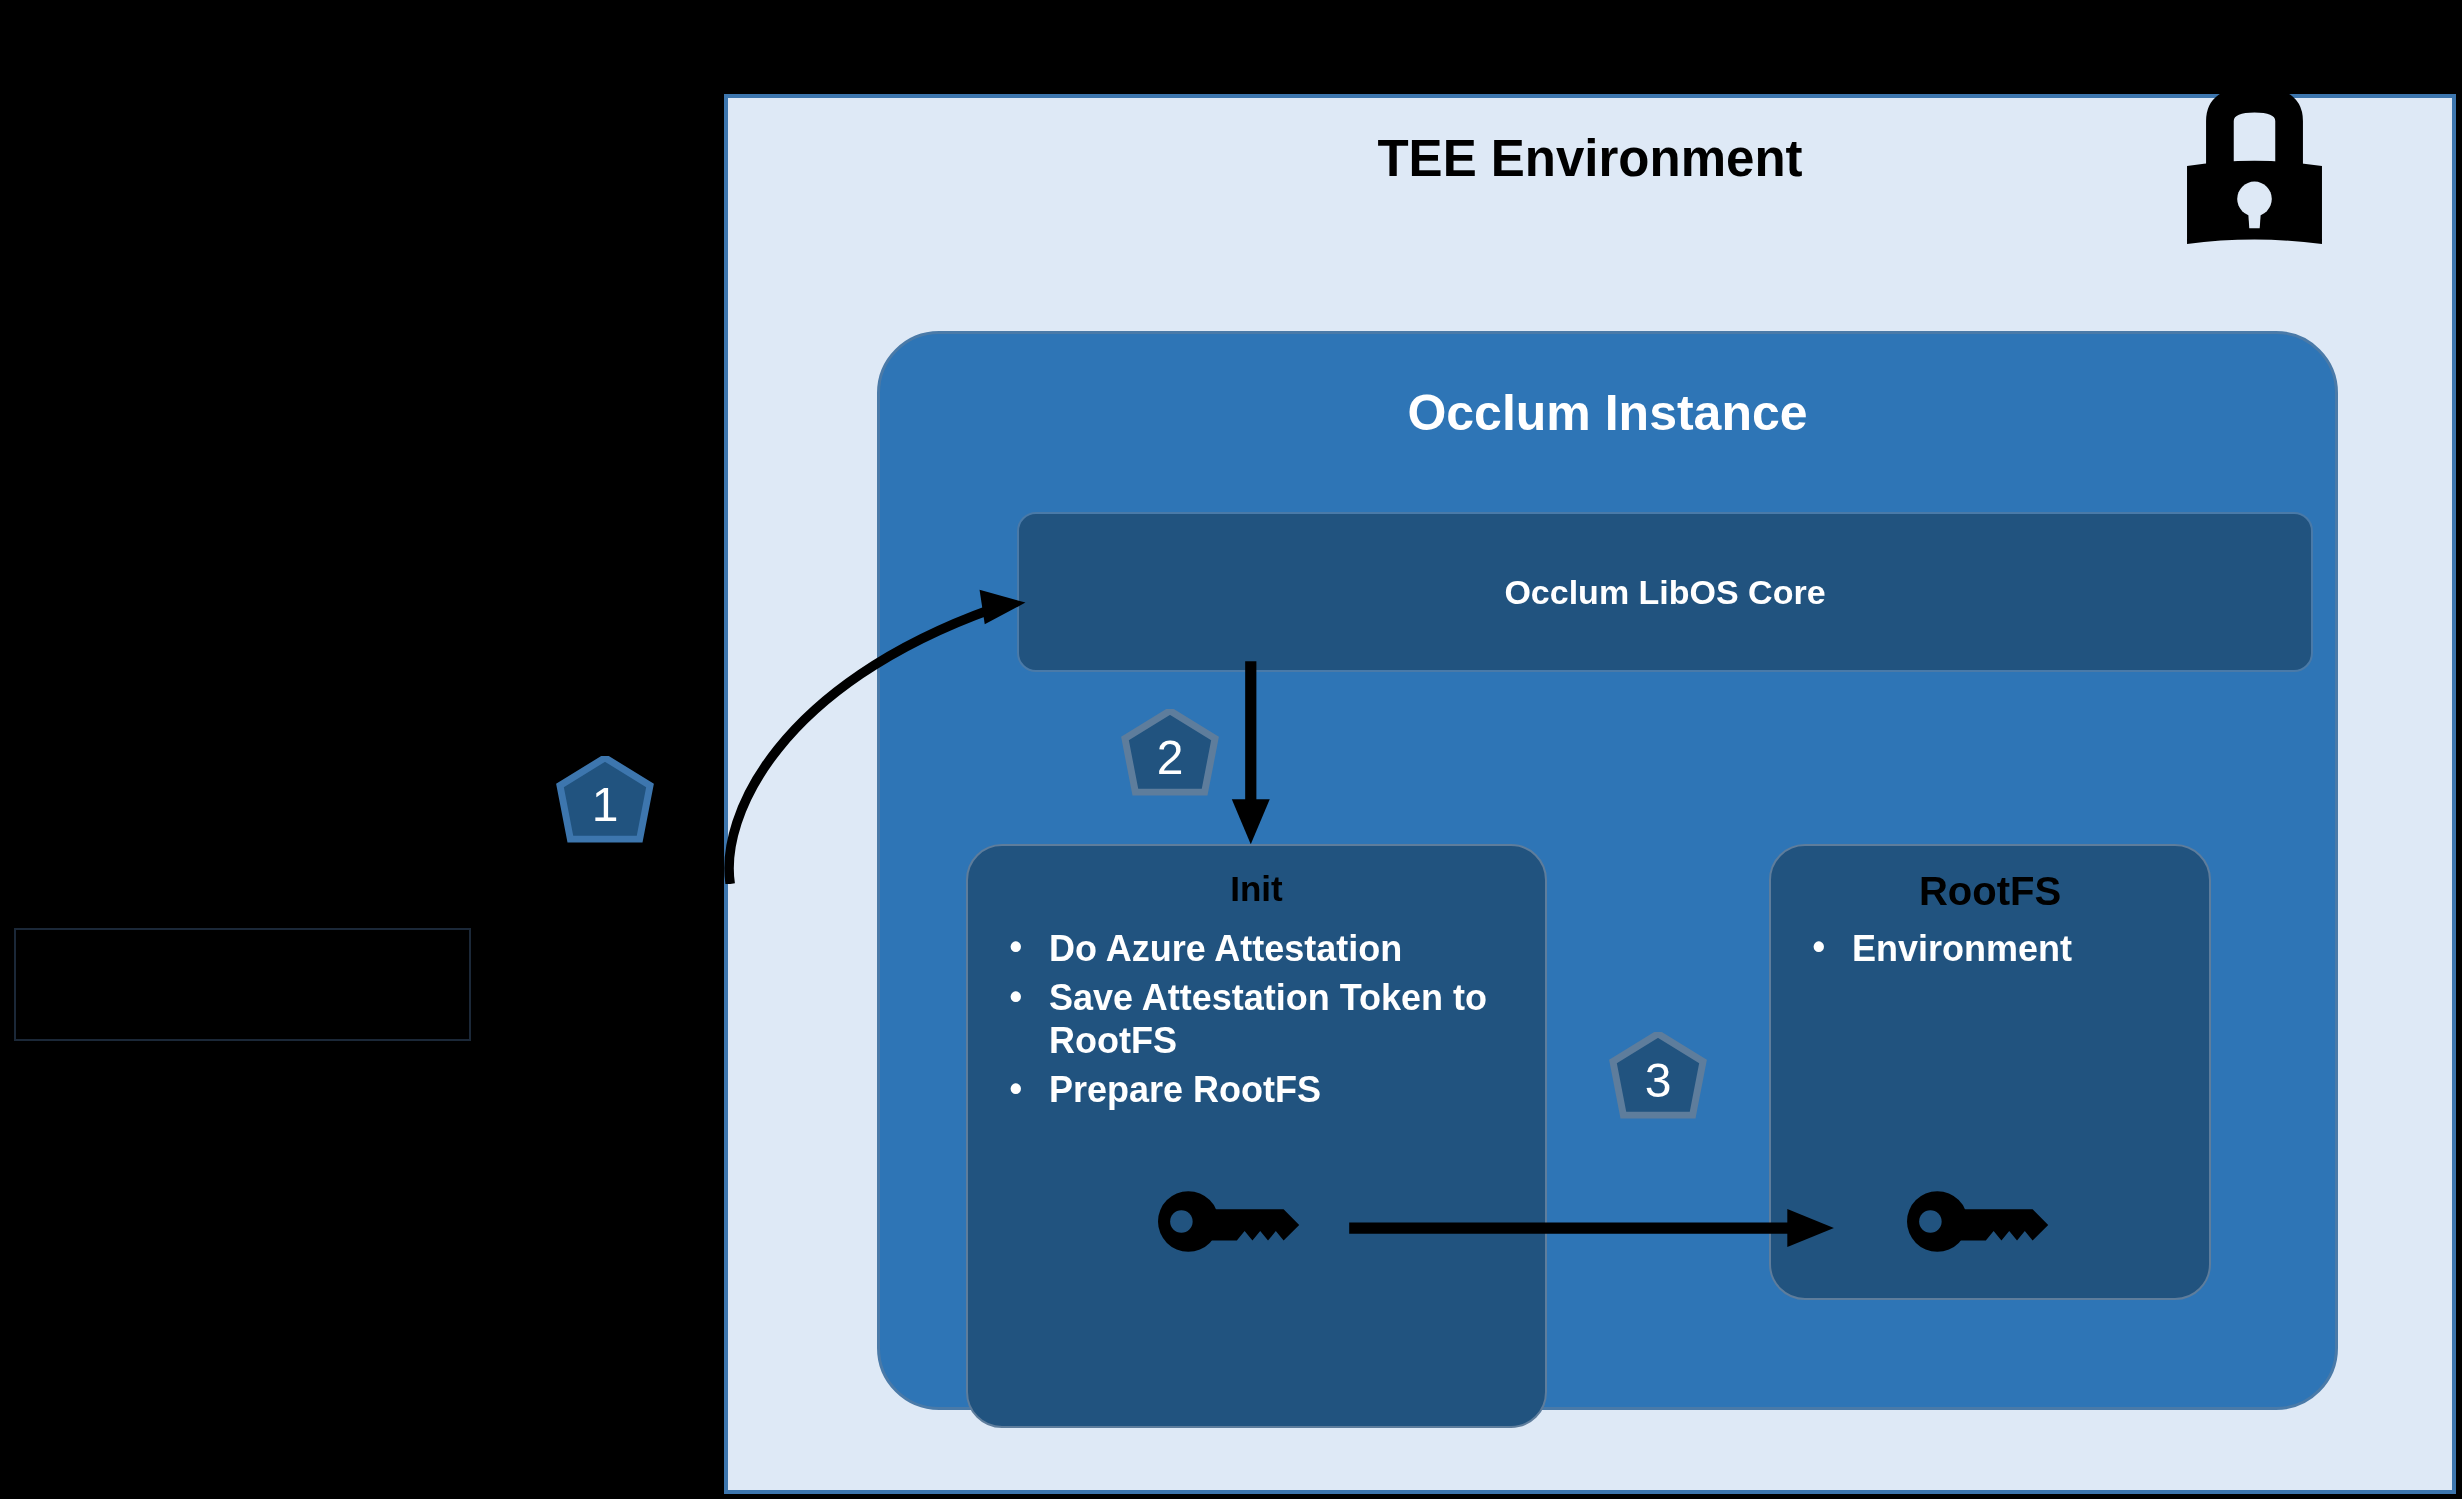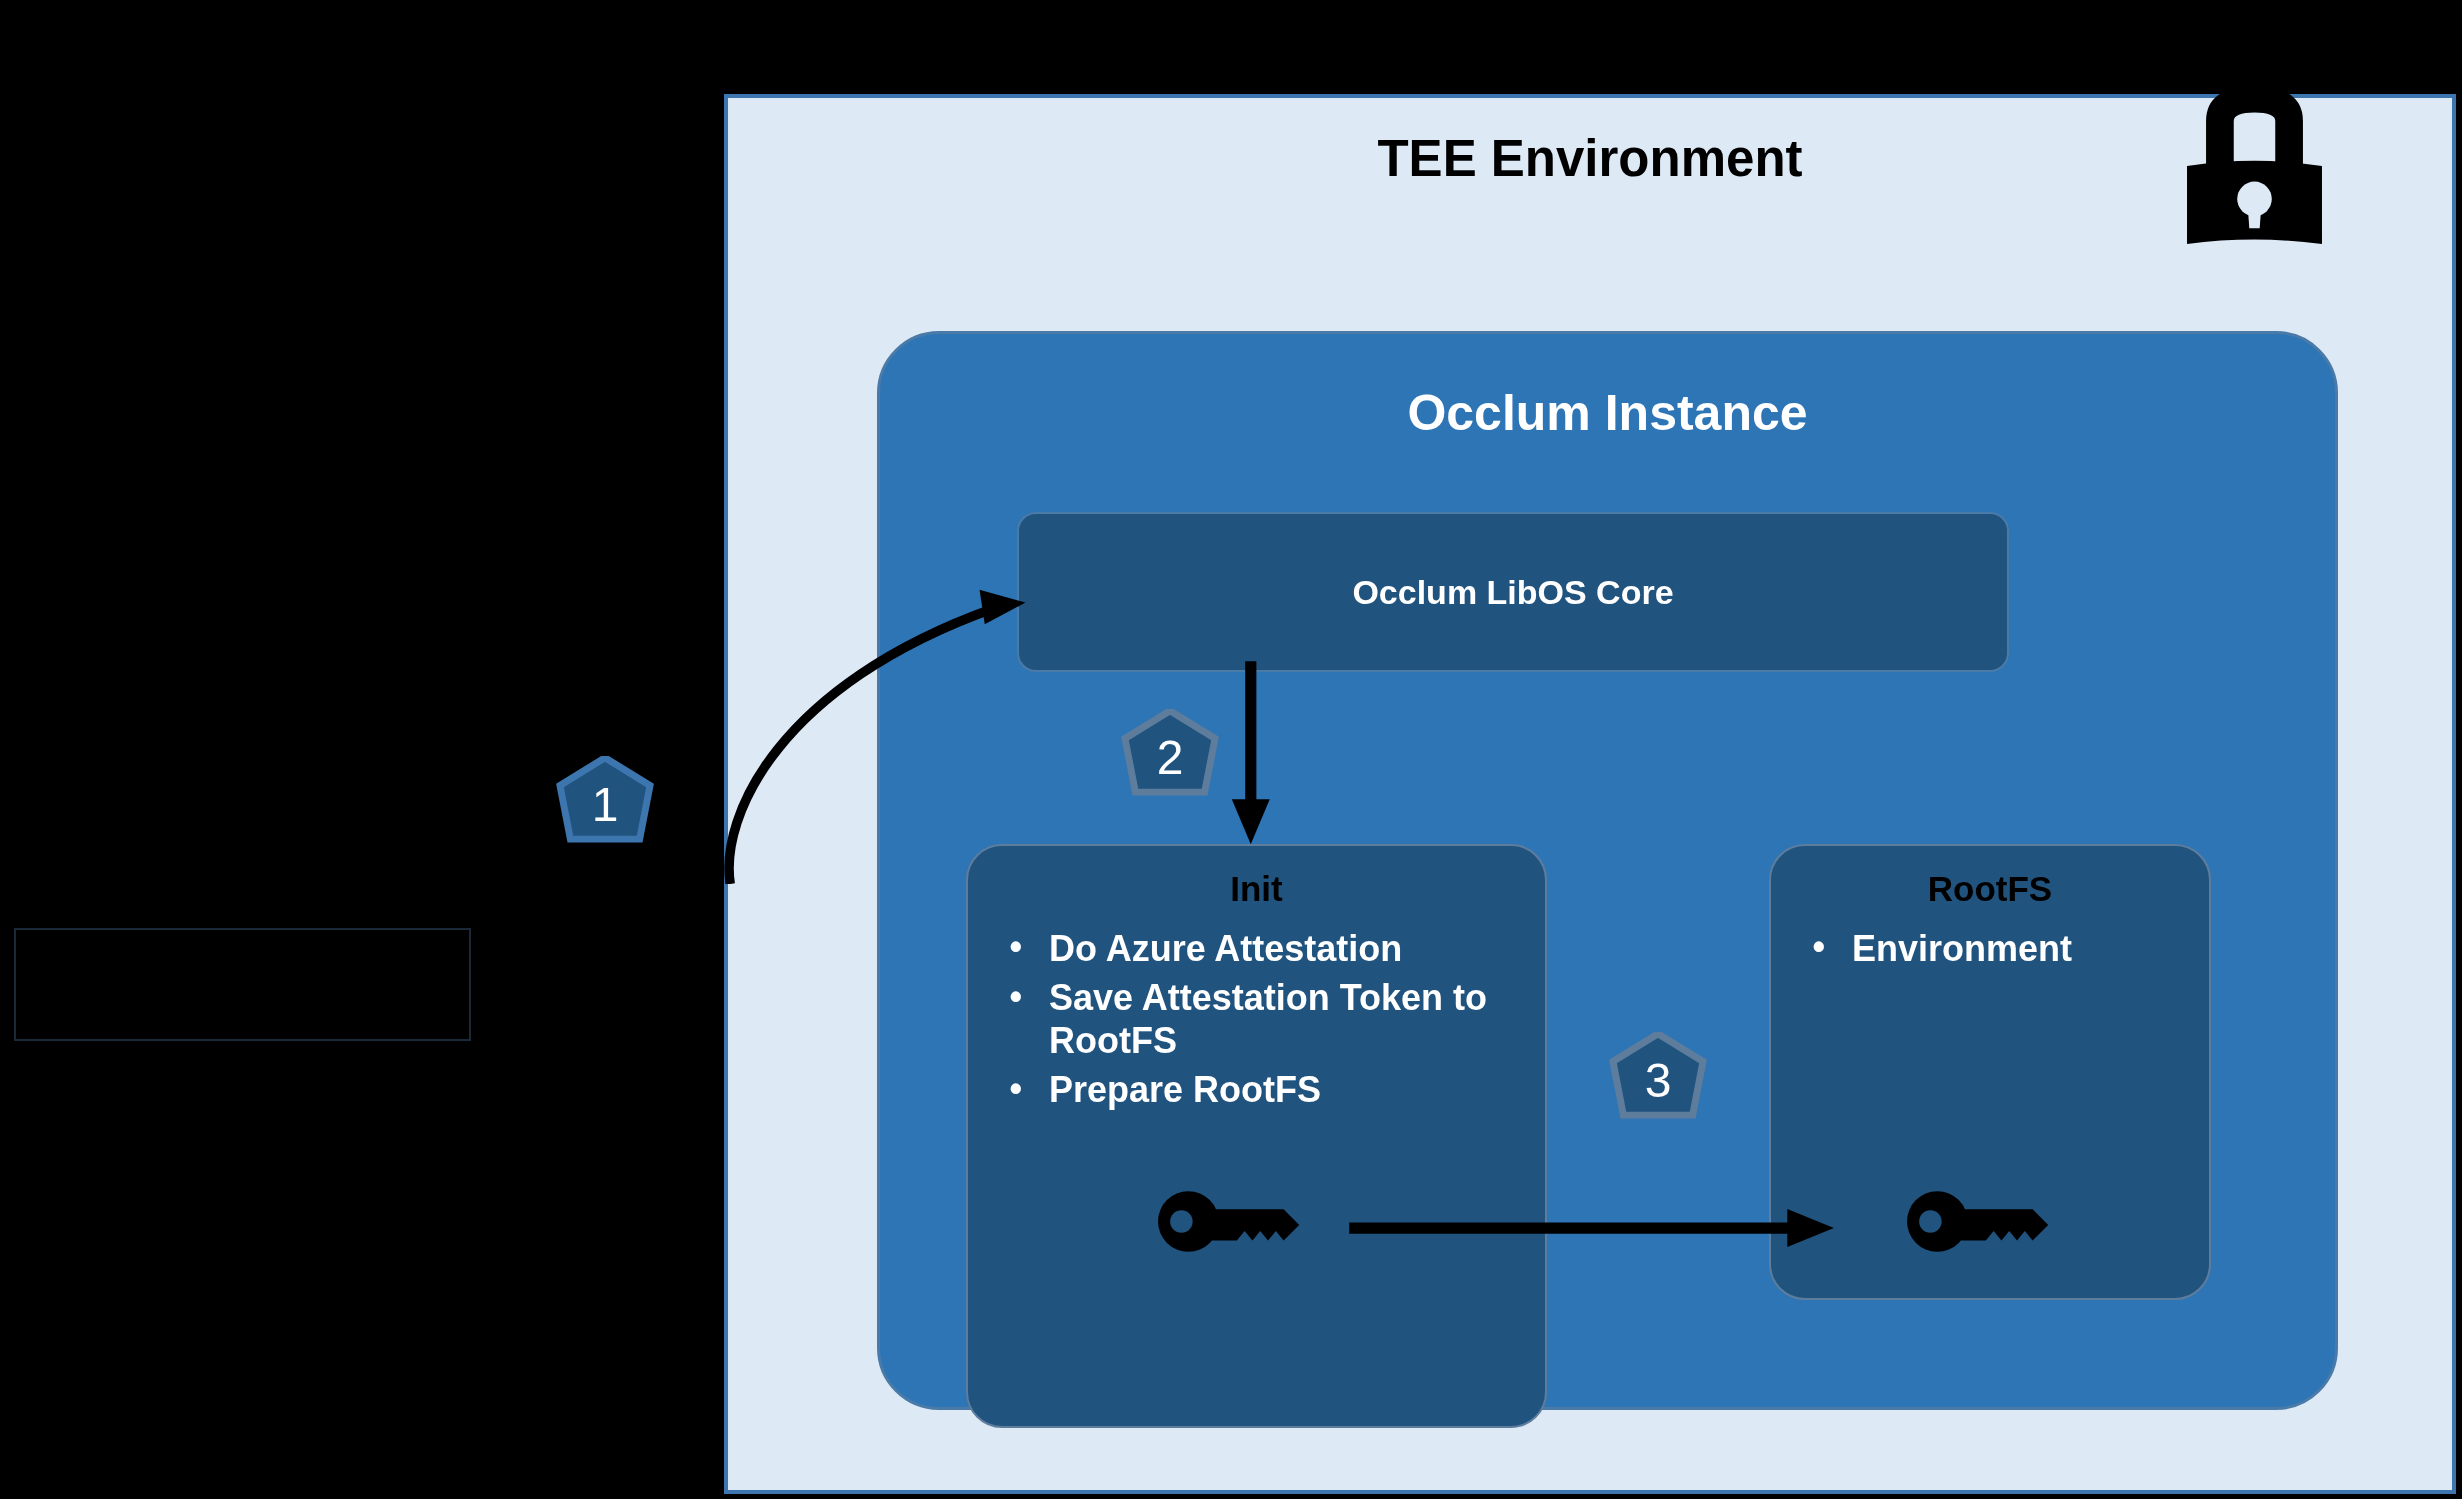--- a/index.html
+++ b/index.html
@@ -87,21 +87,21 @@
     font-weight: bold;
     color: #ffffff;
     line-height: 1.1;
   }
 
   
   .libos-box {
     position: absolute;
     left: 1017px;
     top: 512px;
-    width: 992px;
+    width: 1296px;
     height: 160px;
     background: #21537f;
     border: 2.6px solid #4a7aa8;
     border-radius: 19px;
     box-sizing: border-box;
     display: flex;
     align-items: center;
     justify-content: center;
   }
   .libos-label {
@@ -150,21 +150,21 @@
     border: 2.6px solid #5e7d9c;
     border-radius: 36px;
     box-sizing: border-box;
   }
   .rootfs-title {
     position: absolute;
     left: 0;
     top: 22.5px;
     width: 100%;
     text-align: center;
-    font-size: 35px;
+    font-size: 40px;
     font-weight: bold;
     color: #000000;
   }
   .rootfs-list {
     position: absolute;
     left: 31px;
     top: 82px;
     width: 390px;
   }
 

